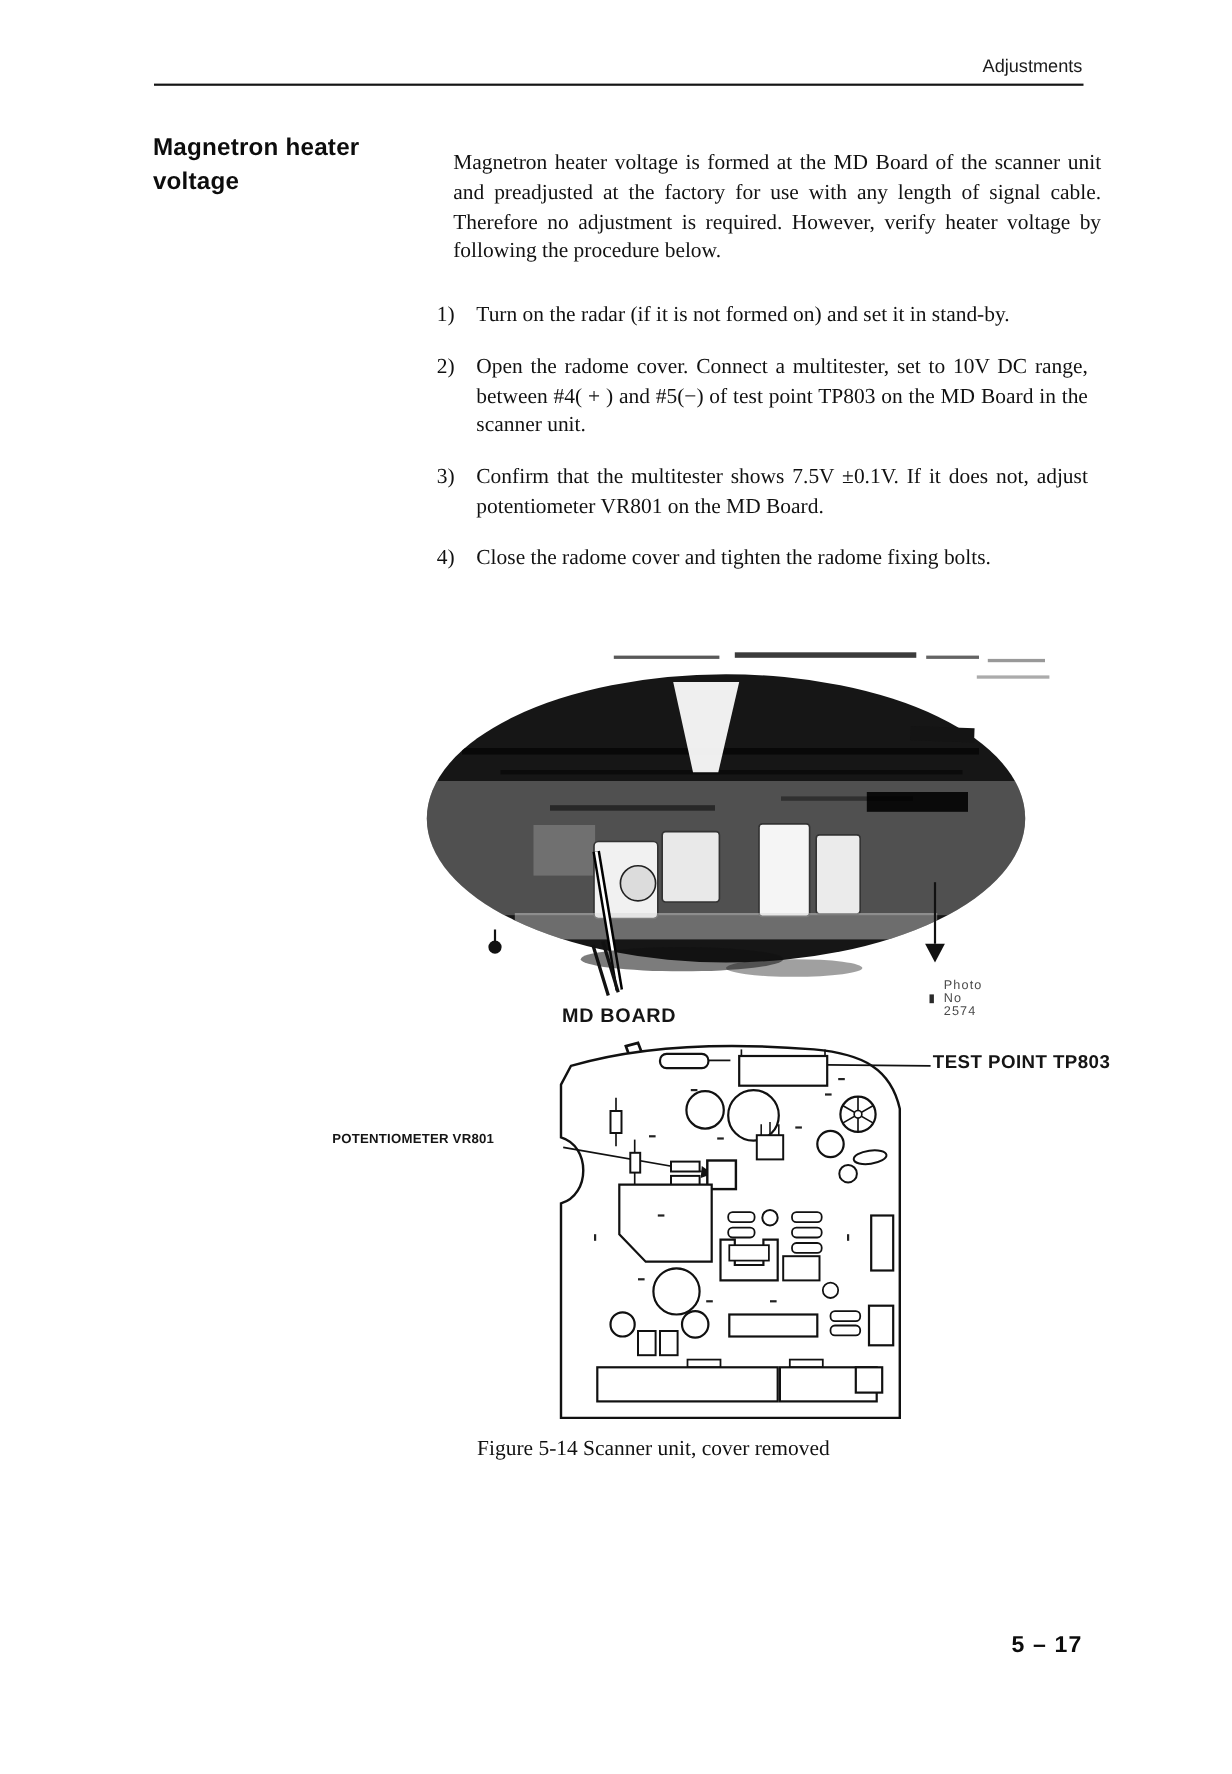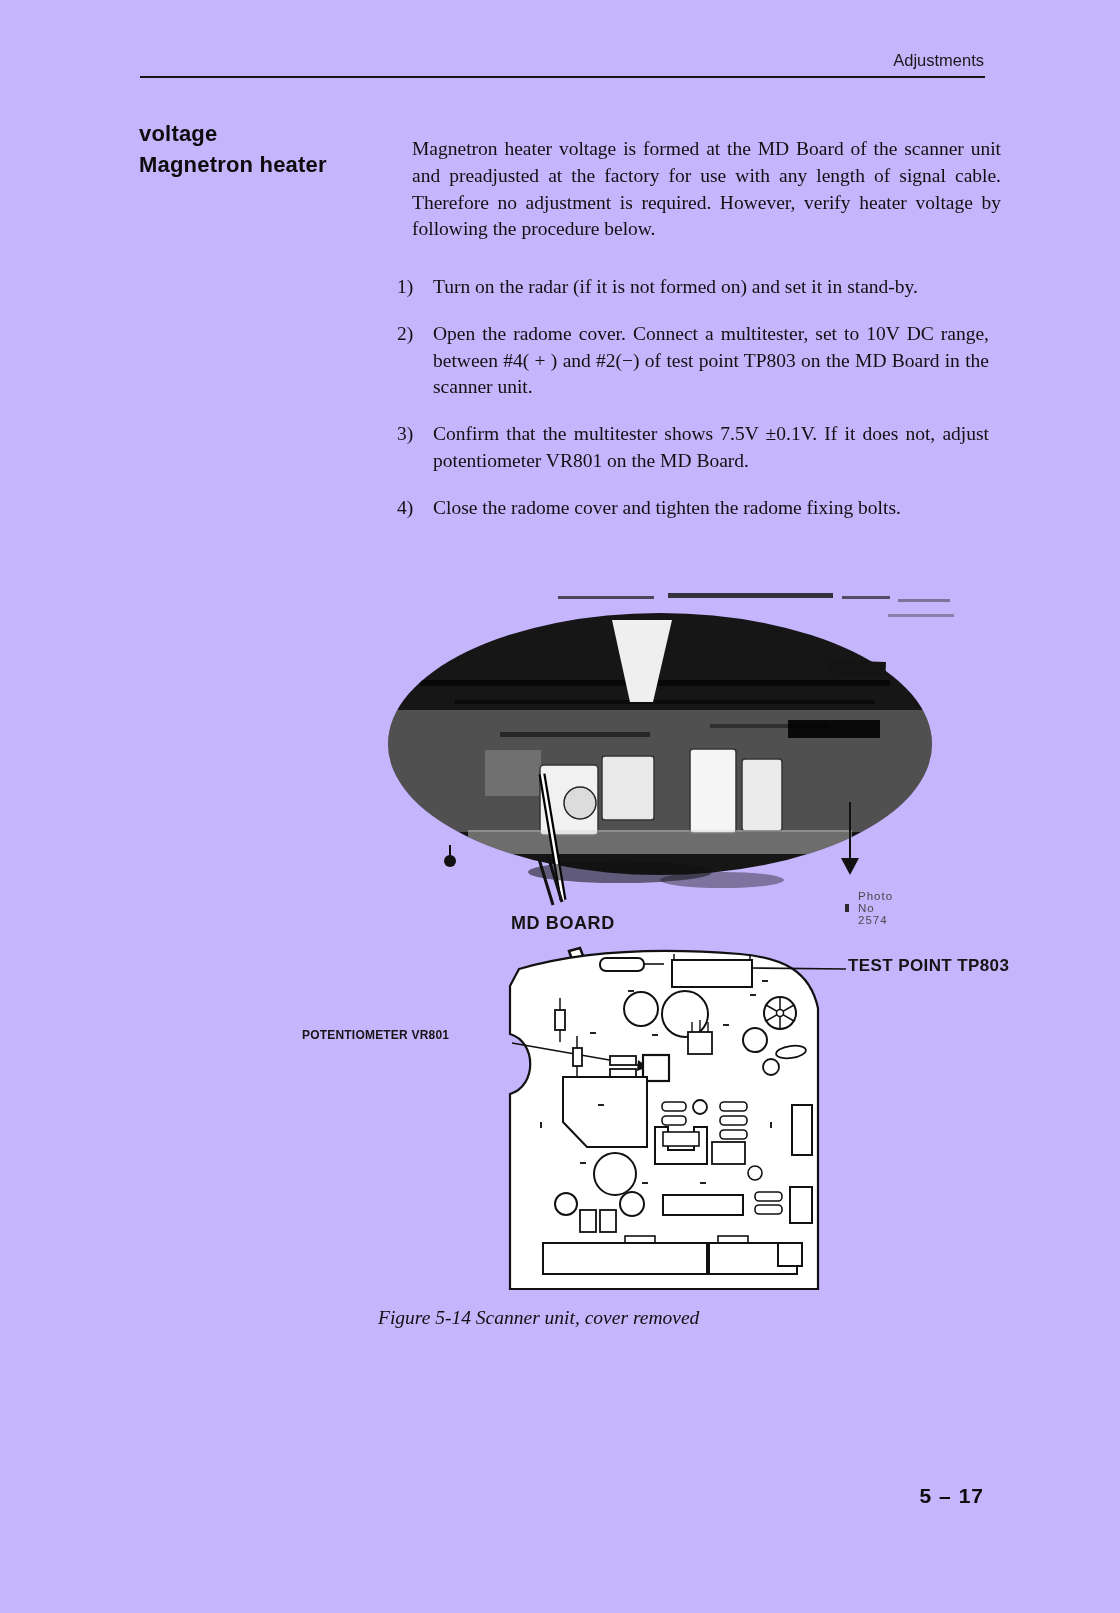--- a/index.html
+++ b/index.html
@@ -1,20 +1,20 @@
 <!DOCTYPE html>
 <html><head>
 <meta charset="utf-8">
 <style>
   html,body{margin:0;padding:0;background:#e8e8e8;}
   .page{
     position:relative;
     width:1120px;height:1613px;
     margin:0 auto;
-    background:#c4b5fd;
+    background:#ffffff;
     font-family:"Liberation Serif", serif;
     color:#111;
     overflow:hidden;
   }
   .running-head{
     position:absolute;top:51px;right:136px;
     font-family:"Liberation Sans", sans-serif;
     font-size:16.5px;color:#1a1a1a;
   }
   .header-rule{
@@ -51,54 +51,54 @@
   .photo-credit .mark{width:8px;height:8px;background:#2a2a2a;display:inline-block;}
   .fig-label{
     position:absolute;
     font-family:Liberation Sans, sans-serif;
     font-weight:700;color:#151515;white-space:nowrap;
   }
   .lbl-mdboard{left:511px;top:901px;font-size:18px;letter-spacing:.6px;}
   .lbl-testpoint{left:848px;top:944px;font-size:17px;letter-spacing:.4px;text-align:right;}
   .lbl-potentiometer{left:302px;top:1016px;font-size:12px;letter-spacing:.2px;}
   .fig-caption{
-    position:absolute;left:378px;top:1295px;width:432px;
-    font-style:italic;font-size:19.5px;color:#101010;
+    position:absolute;left:378px;top:1295px;width:432px;text-align:center;
+    font-size:19.5px;color:#101010;
   }
   .page-number{
     position:absolute;right:136px;top:1484px;
     font-family:"Liberation Sans", sans-serif;
     font-weight:700;font-size:21px;color:#0c0c0c;letter-spacing:1px;
   }
   svg .ln{stroke:#111;fill:none;}
   svg .cmp{stroke:#111;fill:#fff;}
 </style>
 </head>
 <body>
 
 <div class="page">
 
   <div class="running-head">Adjustments</div>
   <div class="header-rule"></div>
 
   <div class="section-heading">
+    <span style="display:block">Magnetron heater</span>
     <span style="display:block">voltage</span>
-    <span style="display:block">Magnetron heater</span>
   </div>
 
   <p class="intro">Magnetron heater voltage is formed at the MD Board of the scanner unit and preadjusted at the factory for use with any length of signal cable. Therefore no adjustment is required. However, verify heater voltage by following the procedure below.</p>
 
   <ol class="steps">
     <li>
       <span class="num">1)</span>
       <span class="txt">Turn on the radar (if it is not formed on) and set it in stand-by.</span>
     </li>
     <li>
       <span class="num">2)</span>
-      <span class="txt">Open the radome cover. Connect a multitester, set to 10V DC range, between #4( + ) and #2(−) of test point TP803 on the MD Board in the scanner unit.</span>
+      <span class="txt">Open the radome cover. Connect a multitester, set to 10V DC range, between #4( + ) and #5(−) of test point TP803 on the MD Board in the scanner unit.</span>
     </li>
     <li>
       <span class="num">3)</span>
       <span class="txt">Confirm that the multitester shows 7.5V ±0.1V. If it does not, adjust potentiometer VR801 on the MD Board.</span>
     </li>
     <li>
       <span class="num">4)</span>
       <span class="txt">Close the radome cover and tighten the radome fixing bolts.</span>
     </li>
   </ol>

